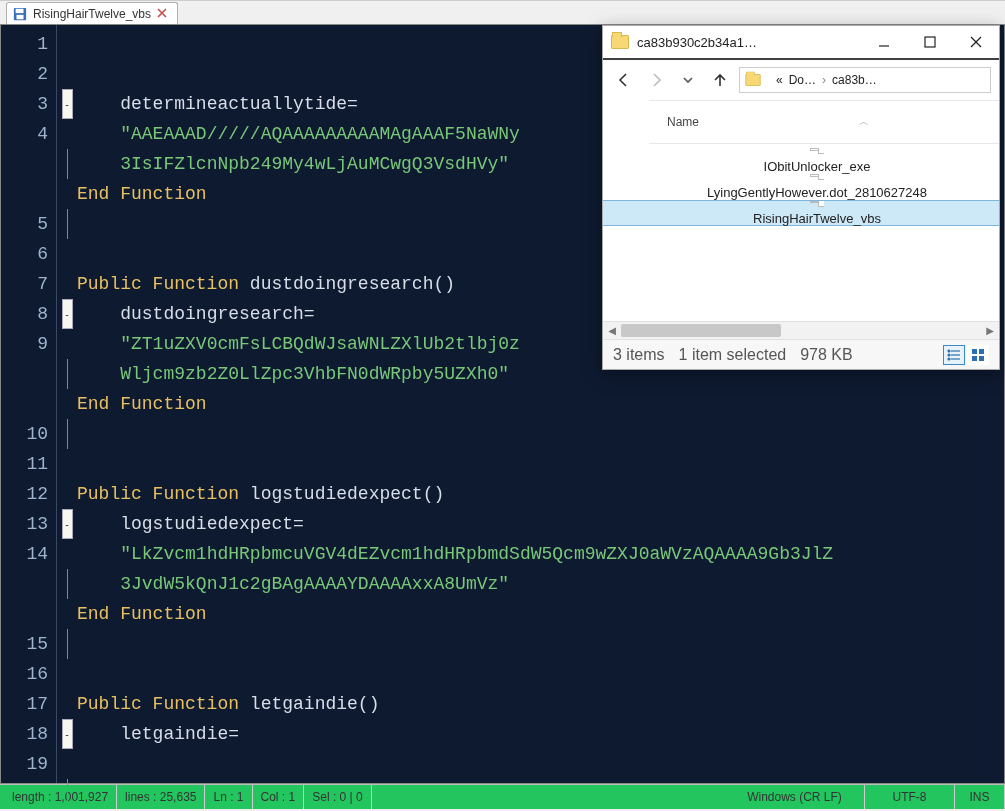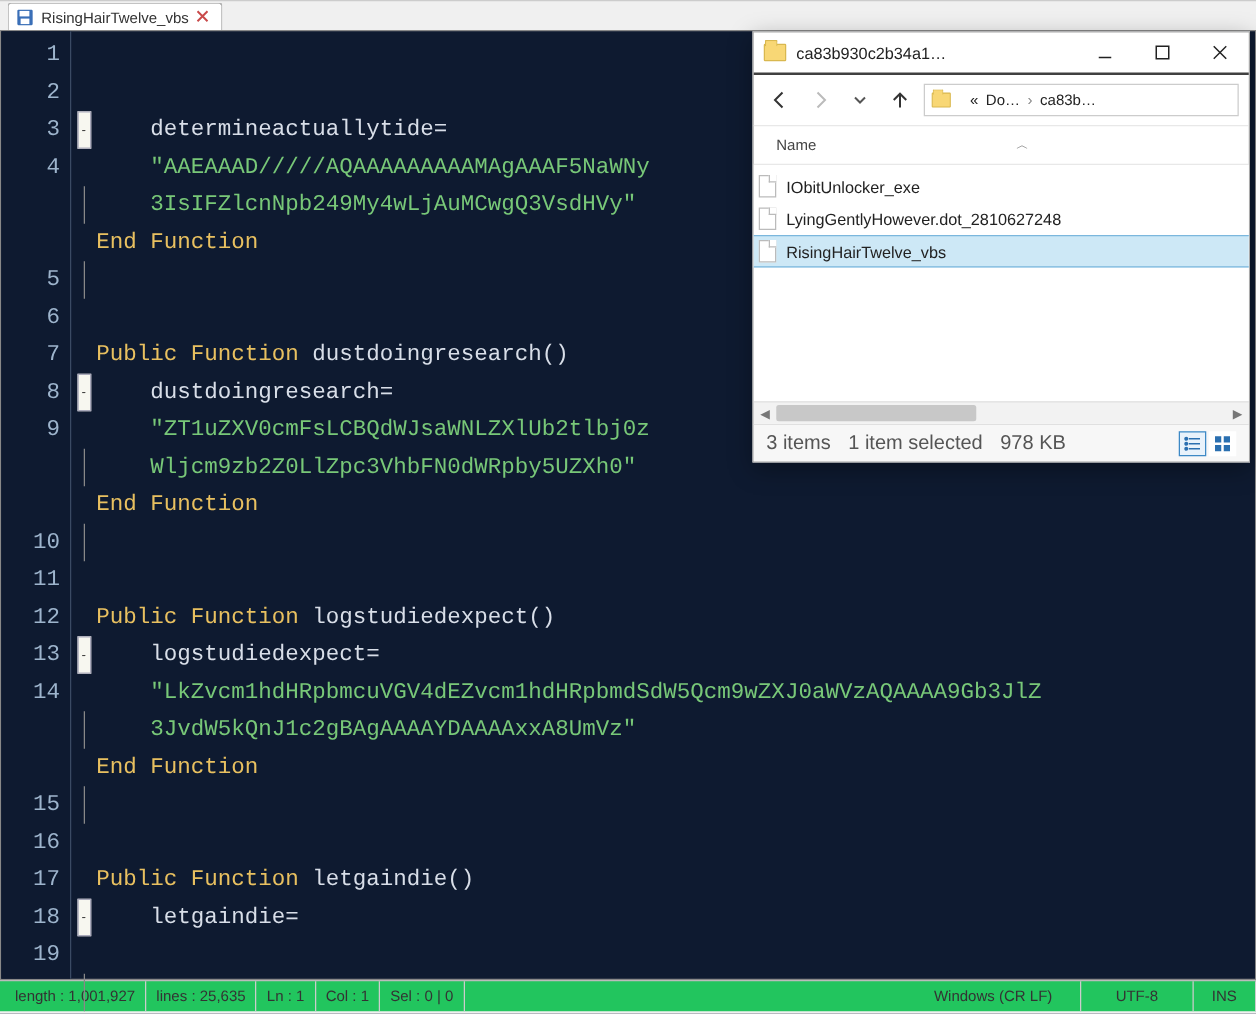--- a/index.html
+++ b/index.html
@@ -167,43 +167,45 @@
     padding: 0 4px;
     gap: 6px;
     font-size: 12px;
     white-space: nowrap;
     overflow:hidden;
     background:#fff;
   }
   .addrbar .sep { color:#888; }
 
   .exp-header {
-    height: 32px;
+    height: 44px;
     border-top: 1px solid #e8e8e8;
     border-bottom: 1px solid #e8e8e8;
     display:flex;
     align-items:center;
     padding-left: 18px;
     font-size: 12px;
     color:#444;
+    margin-left:46px;
   }
   .exp-header .sortarrow { margin-left: 160px; color:#888; font-size:10px; }
 
   .exp-list {
     flex: 1;
     padding: 4px 0;
     background:#fff;
   }
   .exp-item {
     height: 26px;
     display:flex;
     align-items:center;
-    padding-left: 4px;
+    padding-left: 32px;
     gap: 8px;
     font-size: 13px;
+    flex-direction: column;
   }
   .exp-item.selected {
     background: #cde8f6;
     border: 1px solid #7bb7dd;
     border-left: none; border-right: none;
   }
   .file-icon {
     width: 14px; height: 18px;
     border: 1px solid #bbb;
     background:#fff;

